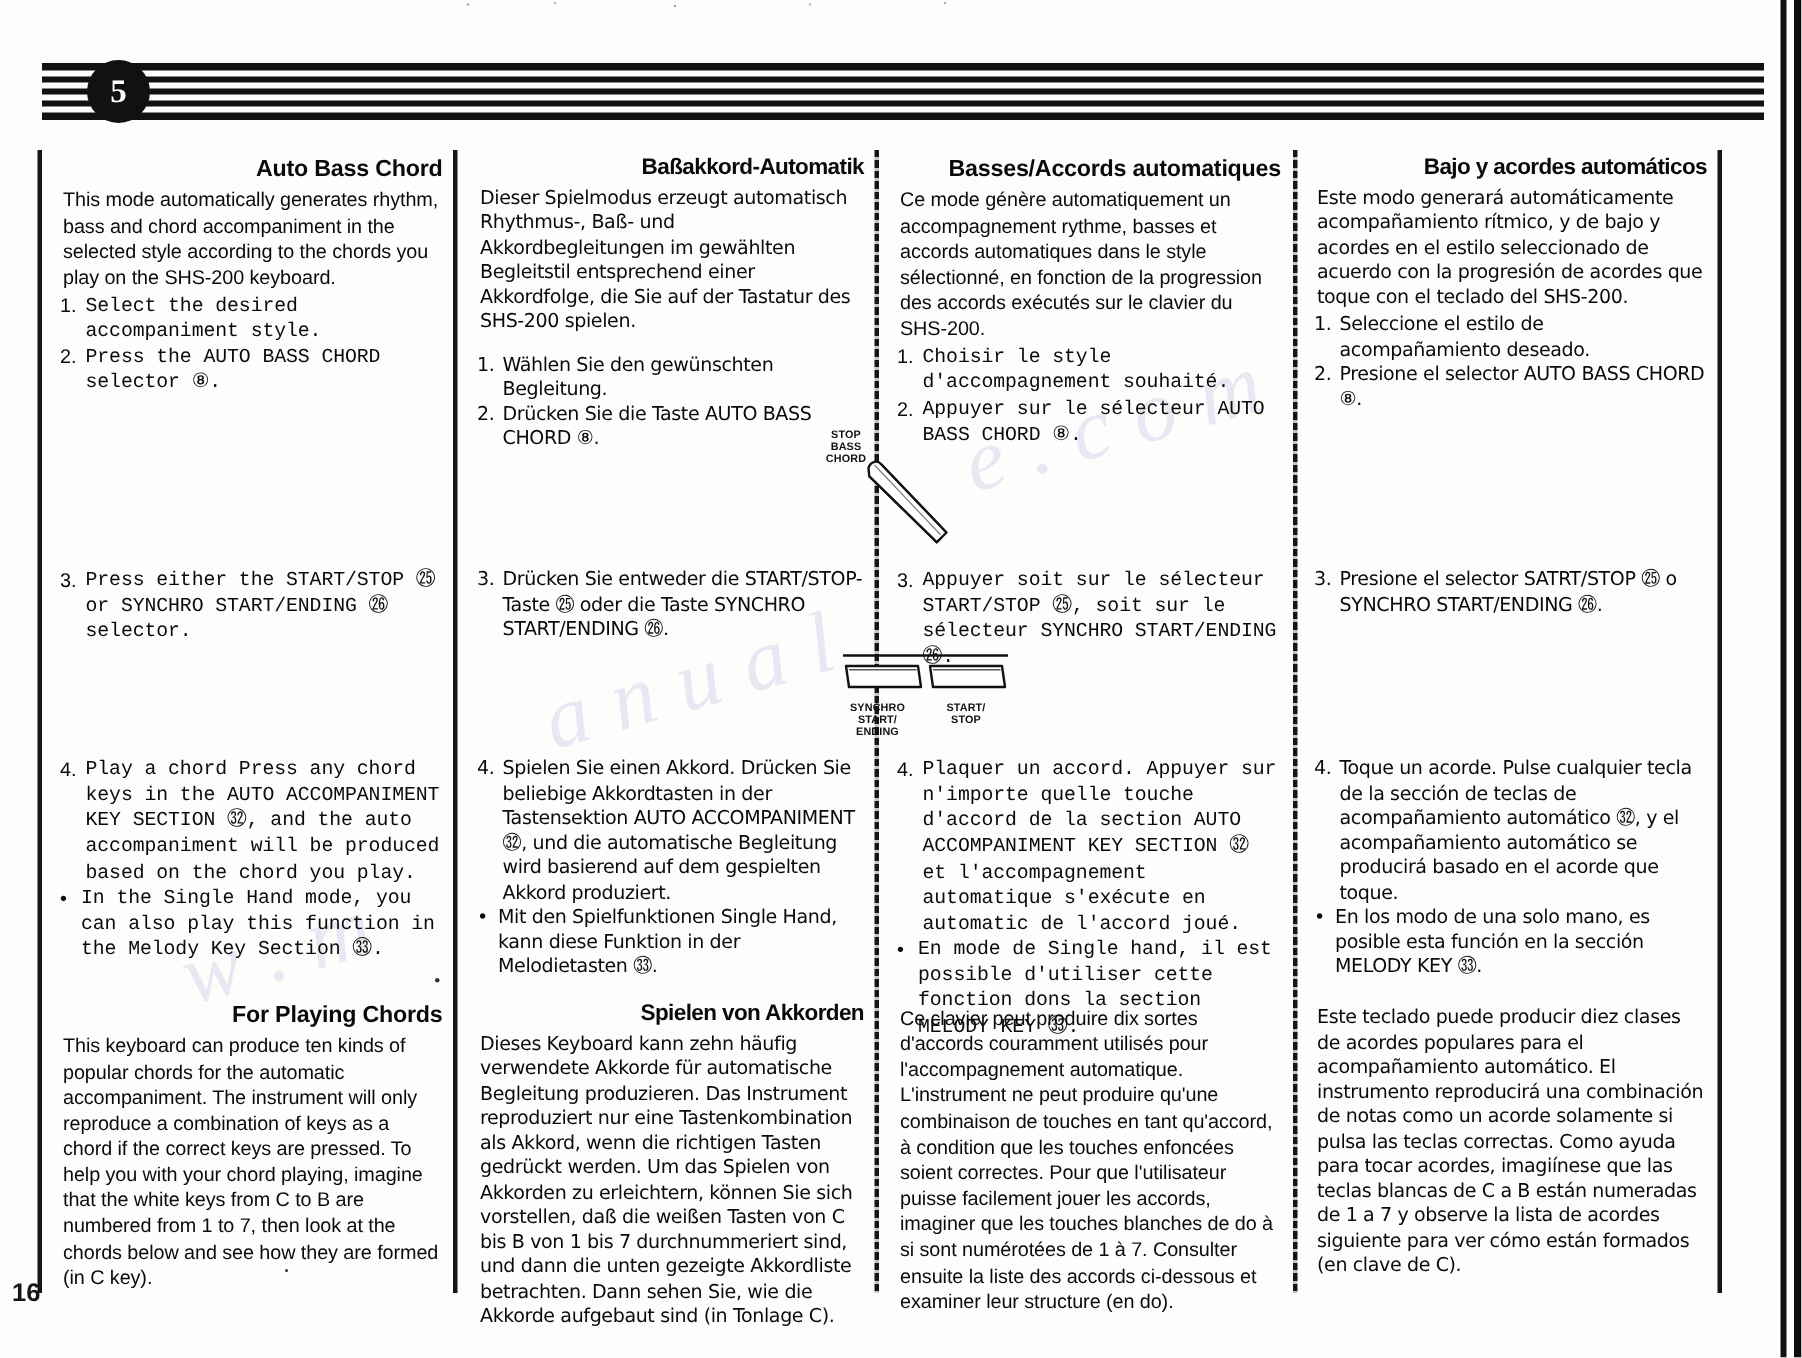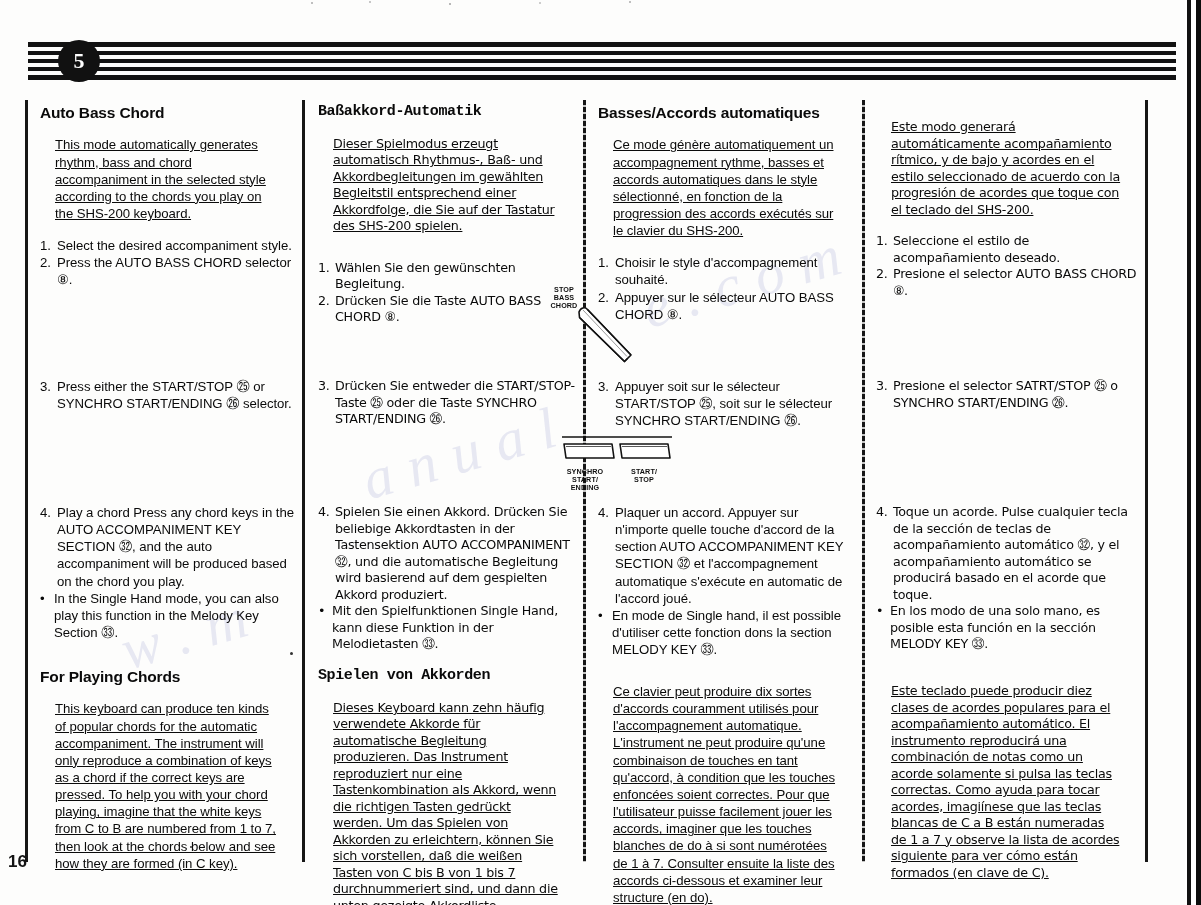--- a/index.html
+++ b/index.html
@@ -125,33 +125,33 @@
   .col.c1 { left: 318px; width: 258px; }
   .col.c2 { left: 598px; width: 256px; }
   .col.c3 { left: 876px; width: 262px; }
 
   h2.head {
     margin: 0 0 3px 0;
     font-size: 15.5px;
     font-weight: bold;
     letter-spacing: -0.15px;
     line-height: 1.12;
+    text-align: right;
   }
   .col.c1 h2.head, .col.c3 h2.head {
-    font-family: Liberation Mono, monospace;
+    font-family: Liberation Sans, sans-serif;
     font-size: 15px;
     letter-spacing: -0.4px;
   }
 
   p.body {
-    margin: 15px;
+    margin: 2px;
     font-size: 13.2px;
     line-height: 1.30;
     letter-spacing: -0.05px;
-    text-decoration: underline;
   }
   .col.c1 p.body, .col.c3 p.body,
   .col.c1 .li-text, .col.c3 .li-text,
   .col.c1 .li-num, .col.c3 .li-num {
     font-family: "DejaVu Sans", sans-serif;
     font-size: 12.7px;
     letter-spacing: -0.25px;
   }
 
   
@@ -160,21 +160,21 @@
     font-size: 13.2px;
     line-height: 1.30;
     letter-spacing: -0.05px;
   }
   .li-num {
     flex: 0 0 auto;
     width: 17px;
     text-align: left;
   }
   .li.bullet .li-num { width: 14px; text-align: left; }
-  .li-text { flex: 1 1 auto; }
+  .li-text { flex: 1 1 auto; font-family: Liberation Mono, monospace; }
 
   
   .illus { position: absolute; }
 
   #illus-abc      { left: 527px; top: 286px; width: 120px; height: 86px; }
   #illus-startstop{ left: 556px; top: 434px; width: 122px; height: 52px; }
 
   .illus-caption {
     position: absolute;
     font-size: 7.2px;
@@ -347,20 +347,21 @@
       <span class="li-num">•</span>
       <span class="li-text">En mode de Single hand, il est possible d'utiliser cette fonction dons la section MELODY KEY ㉝.</span>
     </div>
   </div>
 
   <div class="col c2" style="top:668px;">
     <p class="body">Ce clavier peut produire dix sortes d'accords couramment utilisés pour l'accompagnement automatique. L'instrument ne peut produire qu'une combinaison de touches en tant qu'accord, à condition que les touches enfoncées soient correctes. Pour que l'utilisateur puisse facilement jouer les accords, imaginer que les touches blanches de do à si sont numérotées de 1 à 7. Consulter ensuite la liste des accords ci-dessous et examiner leur structure (en do).</p>
   </div>
 
   <div class="col c3">
+    <h2 class="head">Bajo y acordes automáticos</h2>
     <p class="body">Este modo generará automáticamente acompañamiento rítmico, y de bajo y acordes en el estilo seleccionado de acuerdo con la progresión de acordes que toque con el teclado del SHS-200.</p>
     <div class="li">
       <span class="li-num">1.</span>
       <span class="li-text">Seleccione el estilo de acompañamiento deseado.</span>
     </div>
     <div class="li">
       <span class="li-num">2.</span>
       <span class="li-text">Presione el selector AUTO BASS CHORD ⑧.</span>
     </div>
   </div>

